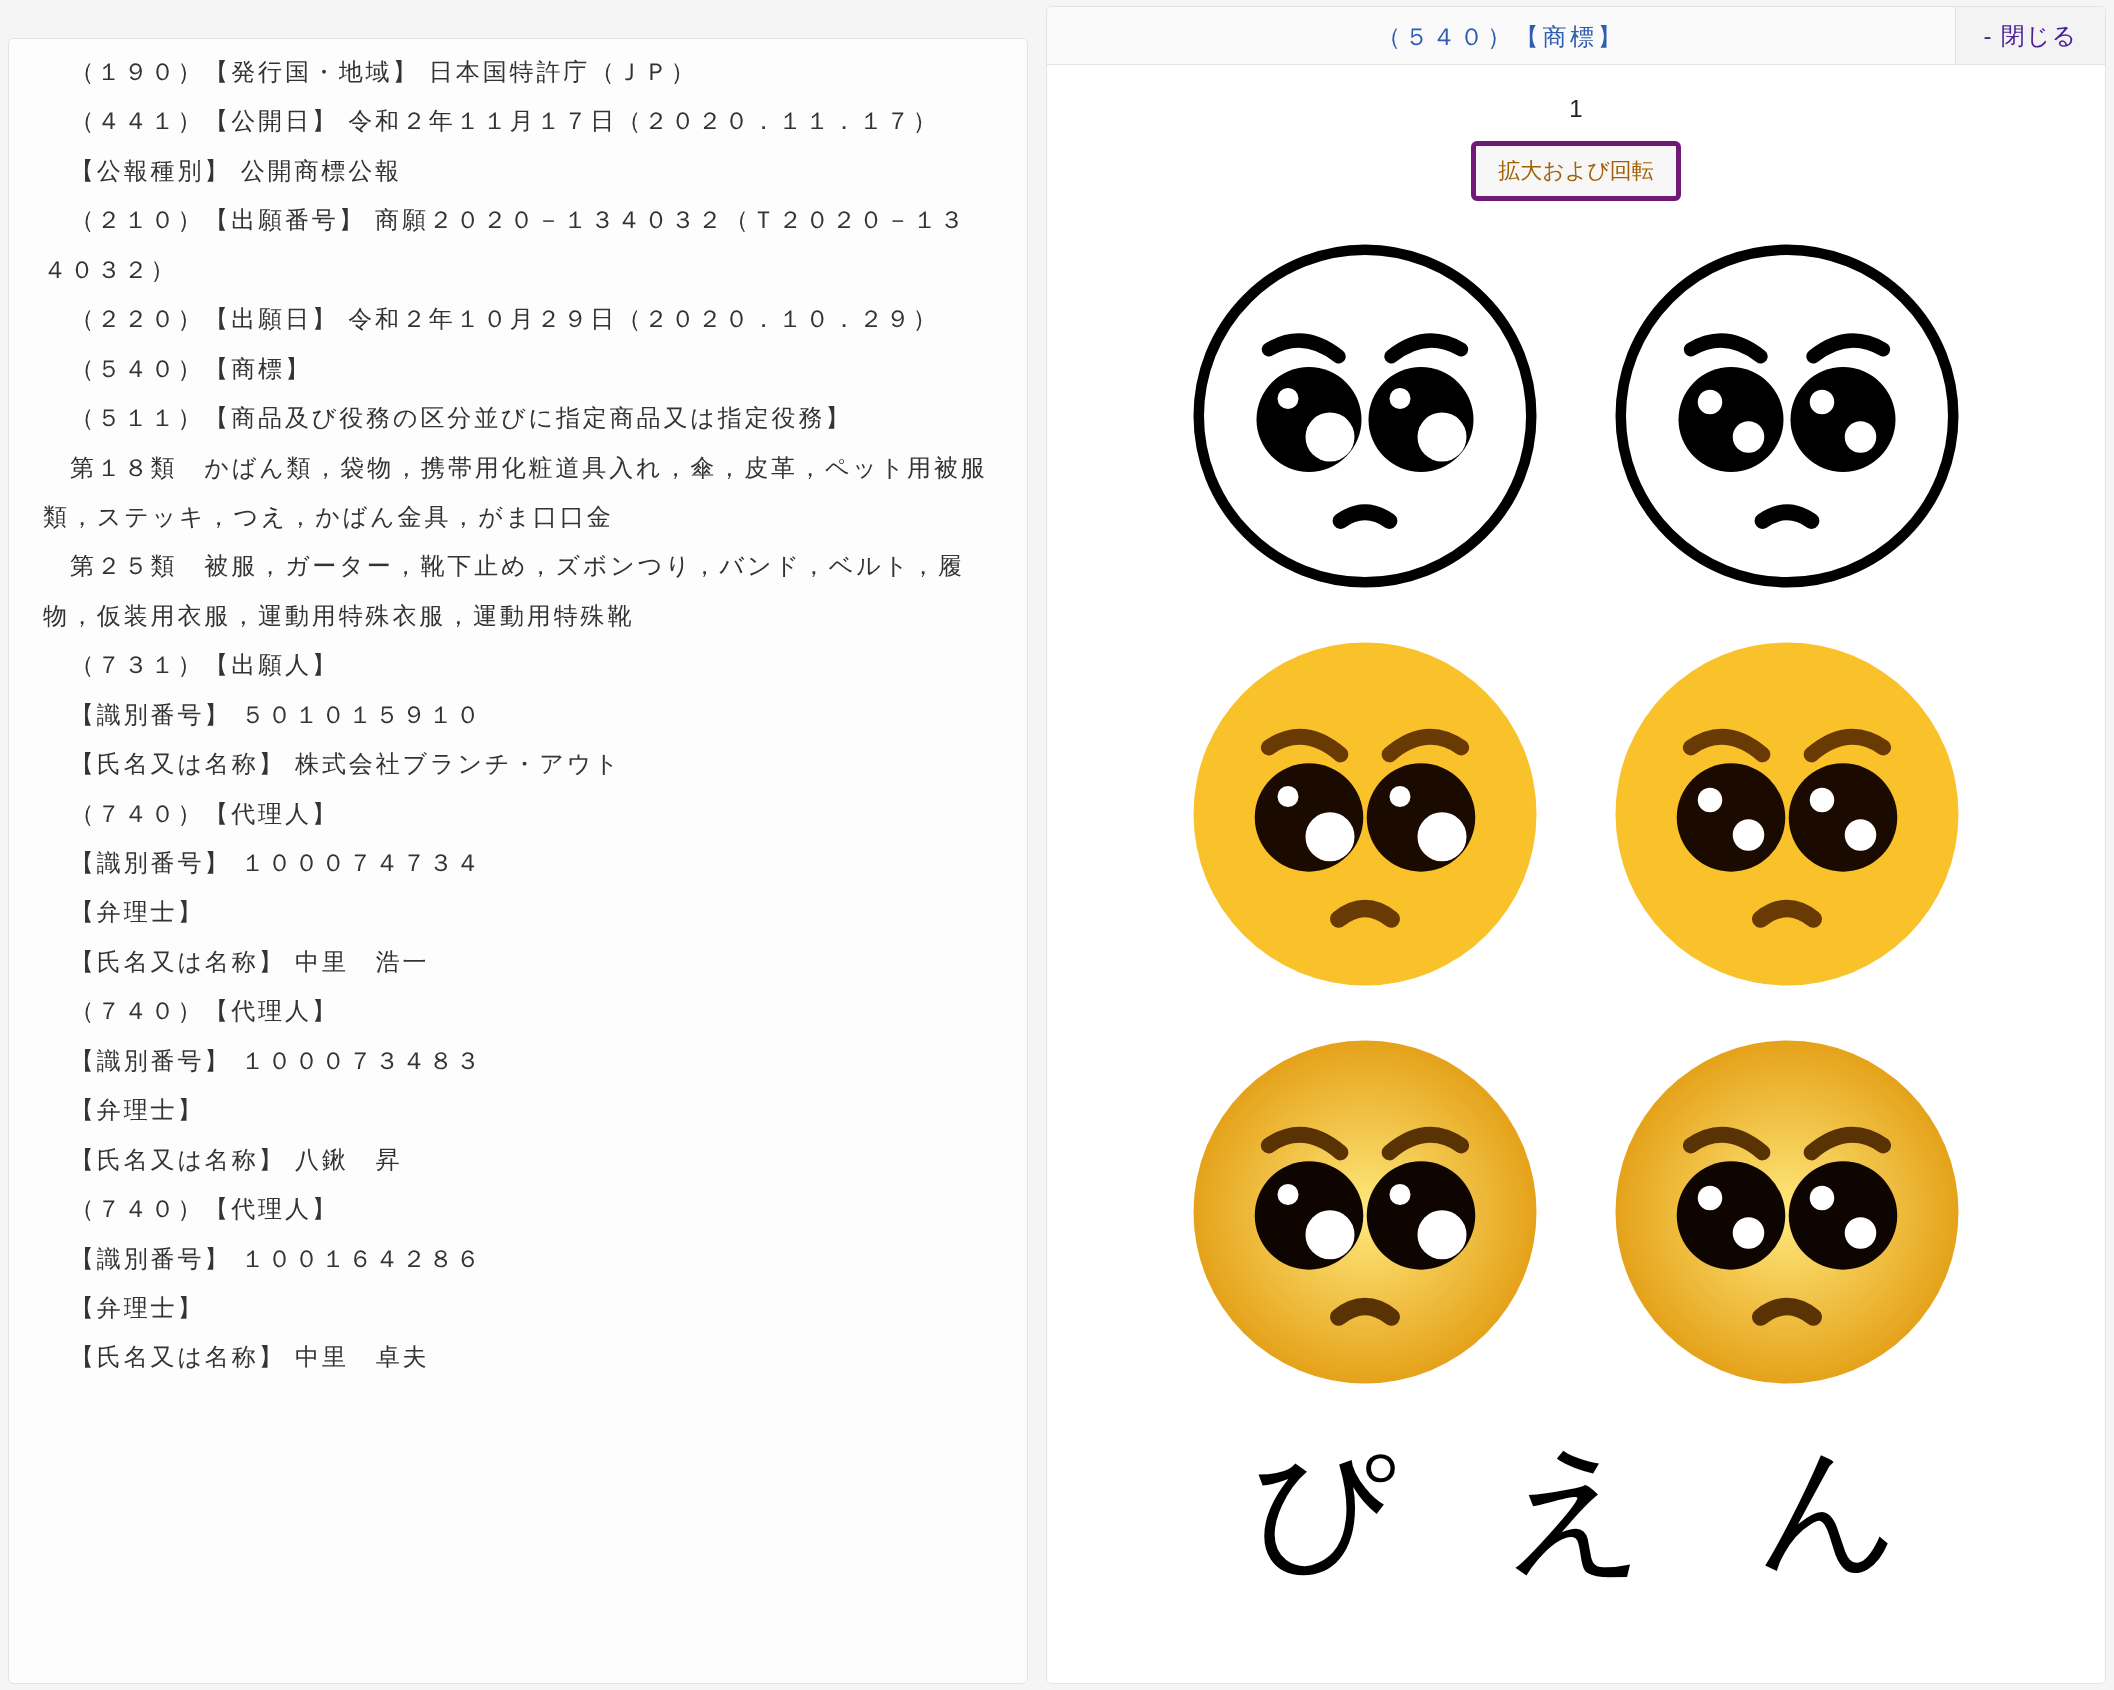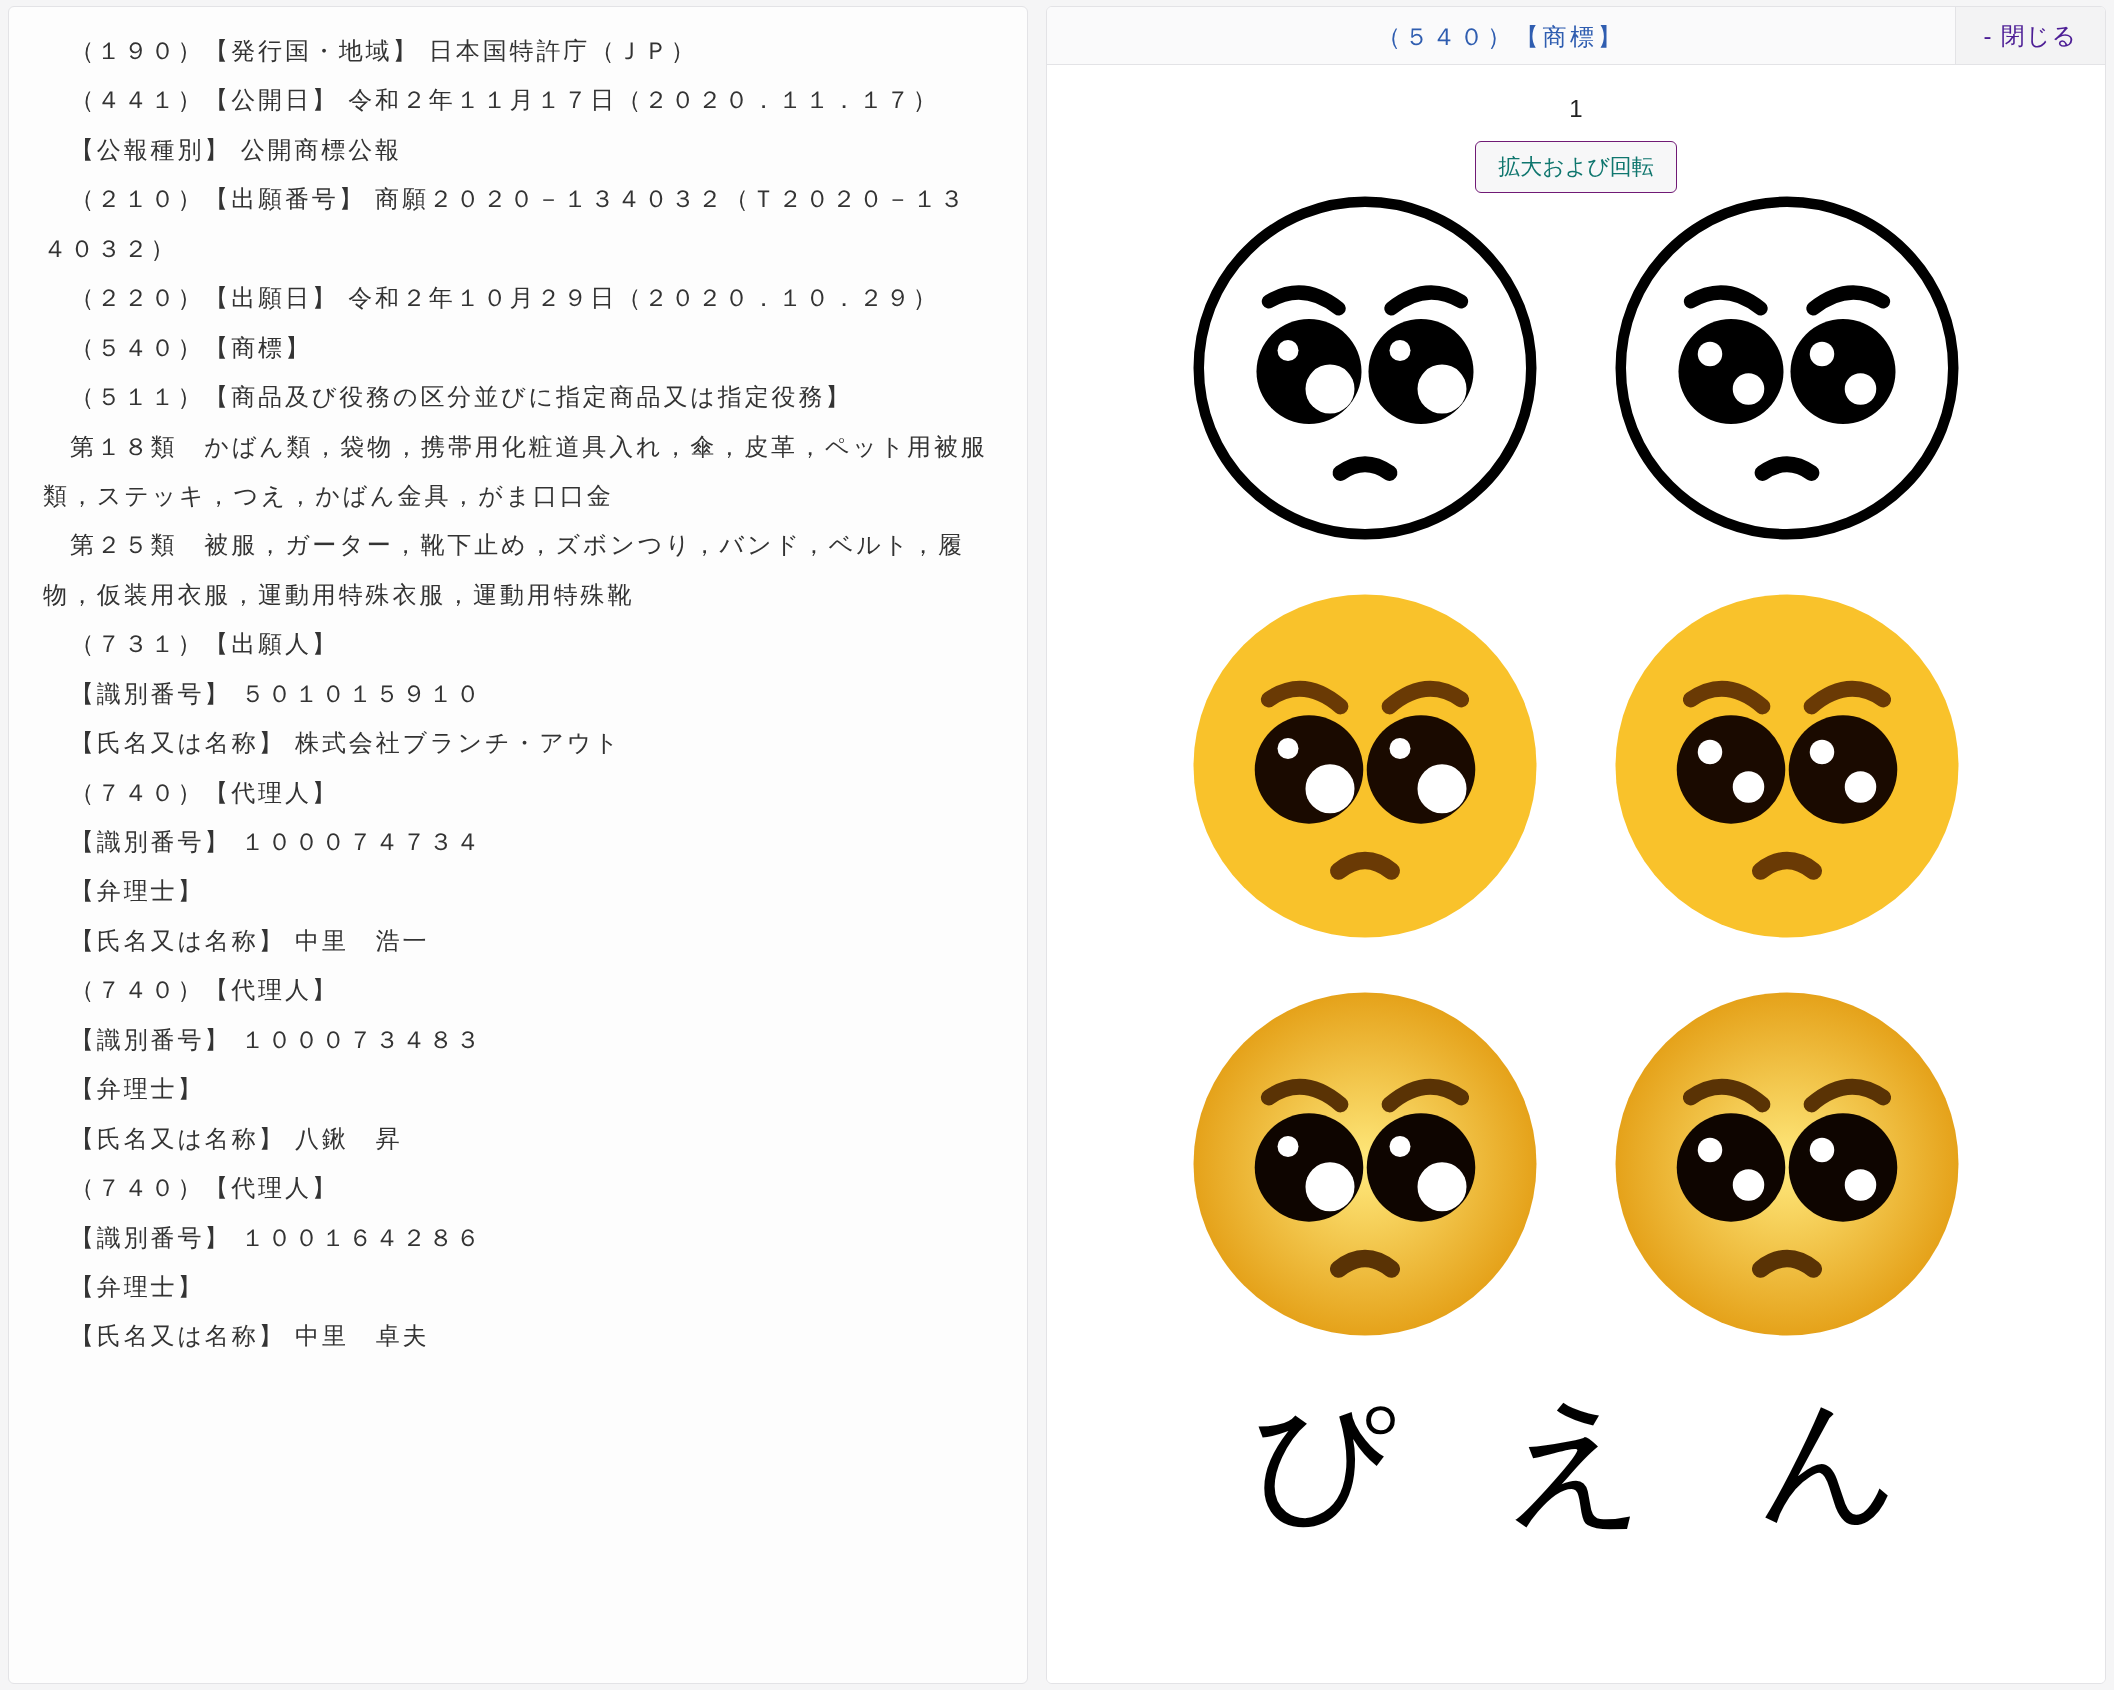--- a/index.html
+++ b/index.html
@@ -12,25 +12,26 @@
     gap: 18px;
     padding: 6px 8px;
   }
   .panel {
     background: #fdfdfd;
     border: 1px solid #e3e3e6;
     border-radius: 6px;
   }
   .left {
     flex: 0 0 1020px;
-    padding: 19px 34px;
+    padding: 8px 34px;
     font-size: 24px;
     color: #333;
     line-height: 2.06;
     letter-spacing: 0.12em;
+    margin-top: 32px;
   }
   .right {
     flex: 1;
     display: flex;
     flex-direction: column;
     overflow: hidden;
   }
   .right-header {
     display: flex;
     align-items: stretch;
@@ -65,27 +66,28 @@
     flex-direction: column;
     align-items: center;
     padding-top: 30px;
   }
   .page-num {
     font-size: 24px;
     color: #222;
     margin-bottom: 18px;
   }
   .zoom-btn {
-    border: 1px solid #701a75;
+    border: 5px solid #701a75;
     background: #f7f7f8;
-    color: #0f766e;
+    color: #a16207;
     font-size: 22px;
     padding: 10px 22px;
     border-radius: 6px;
     cursor: pointer;
+    margin-bottom: 40px;
   }
   .faces-grid {
     display: grid;
     grid-template-columns: repeat(2, 350px);
     grid-template-rows: repeat(3, 350px);
     gap: 48px 72px;
     justify-content: center;
   }
   .face { width: 100%; height: 100%; }
   .kana-row {

